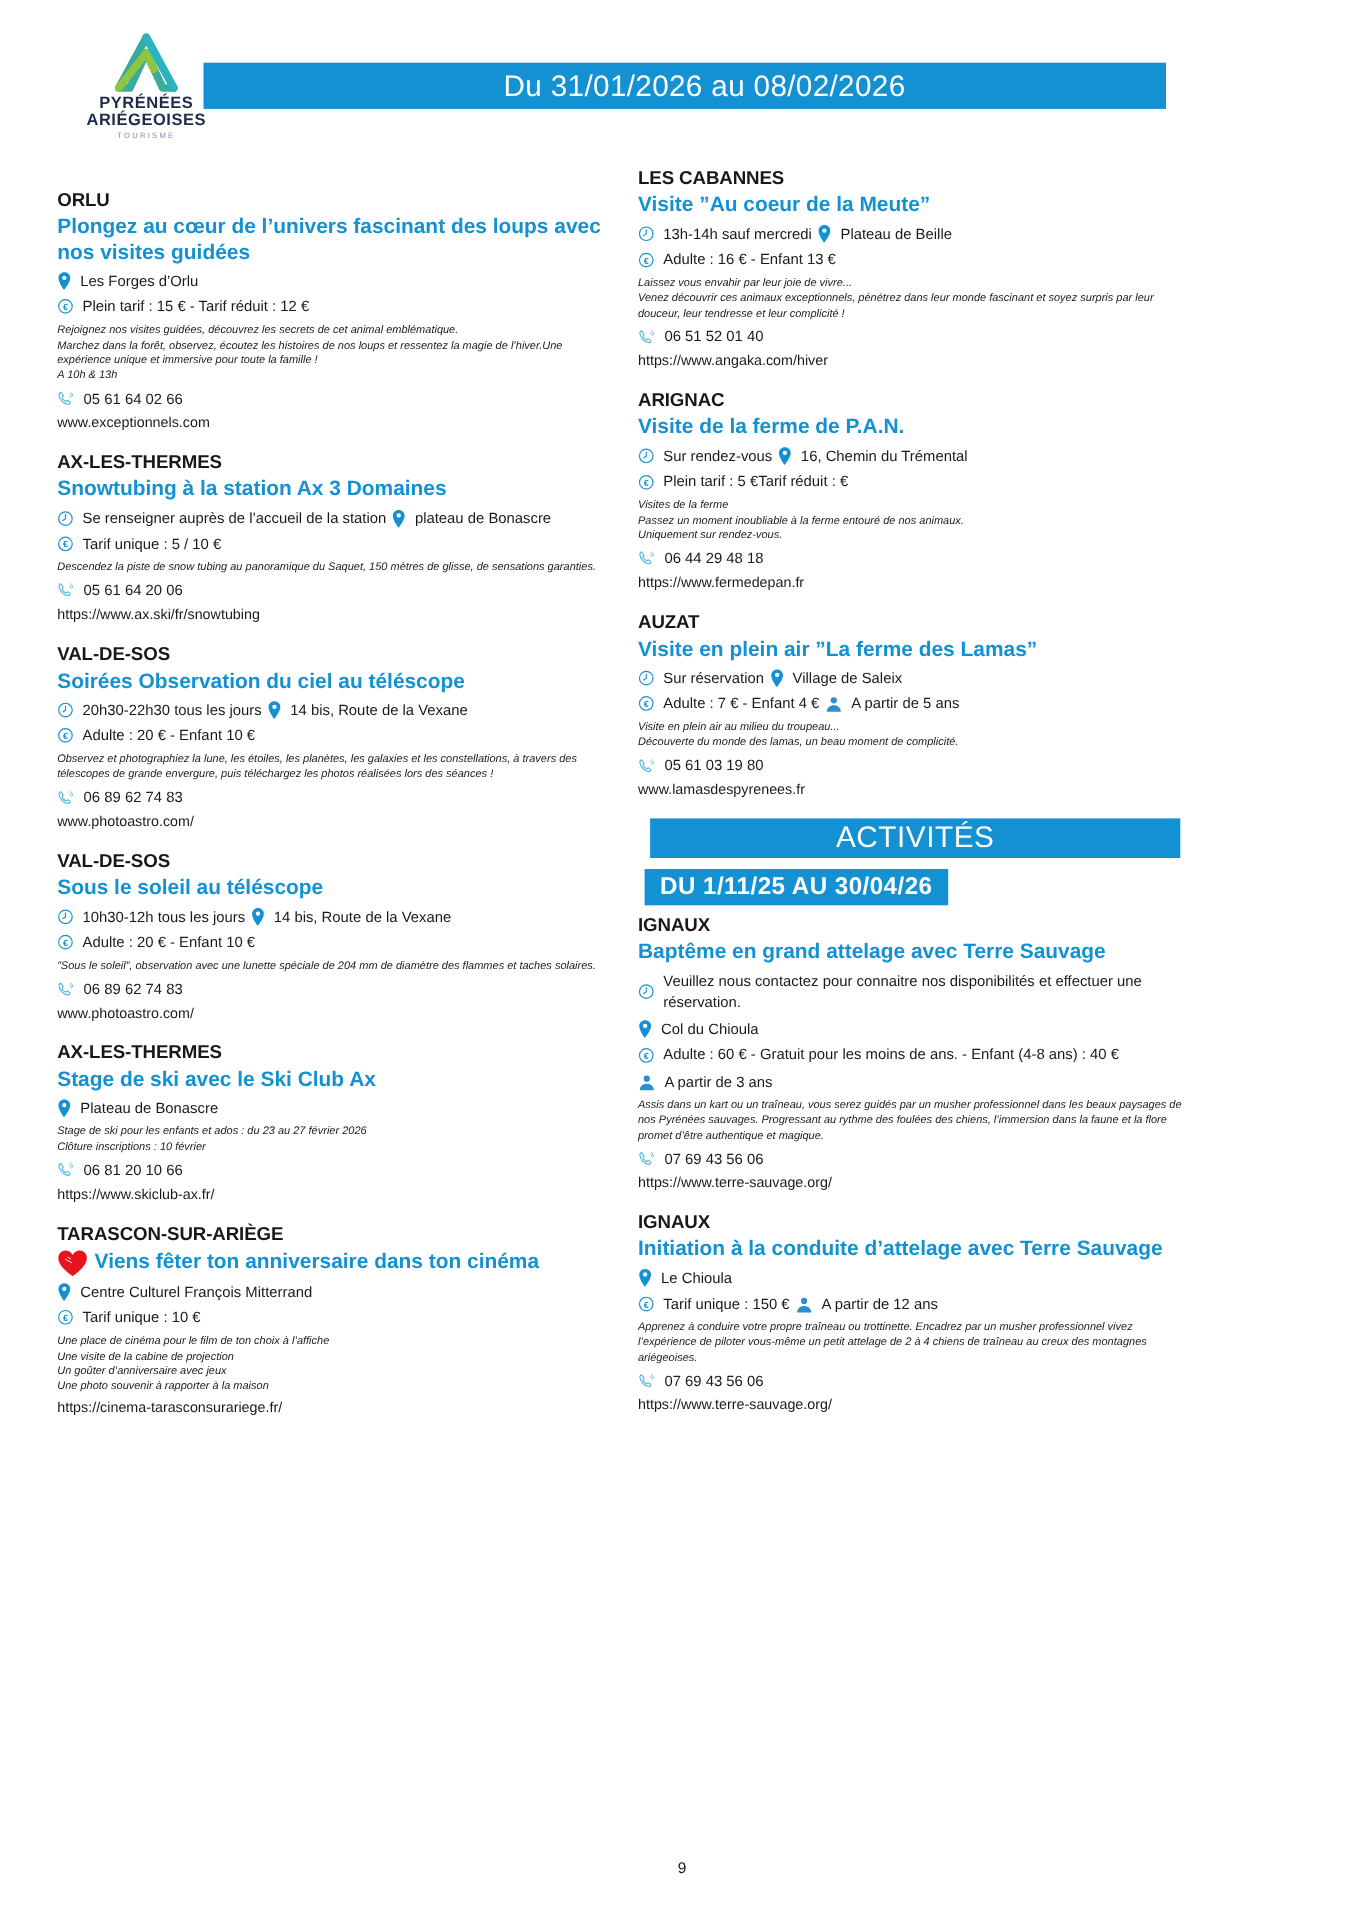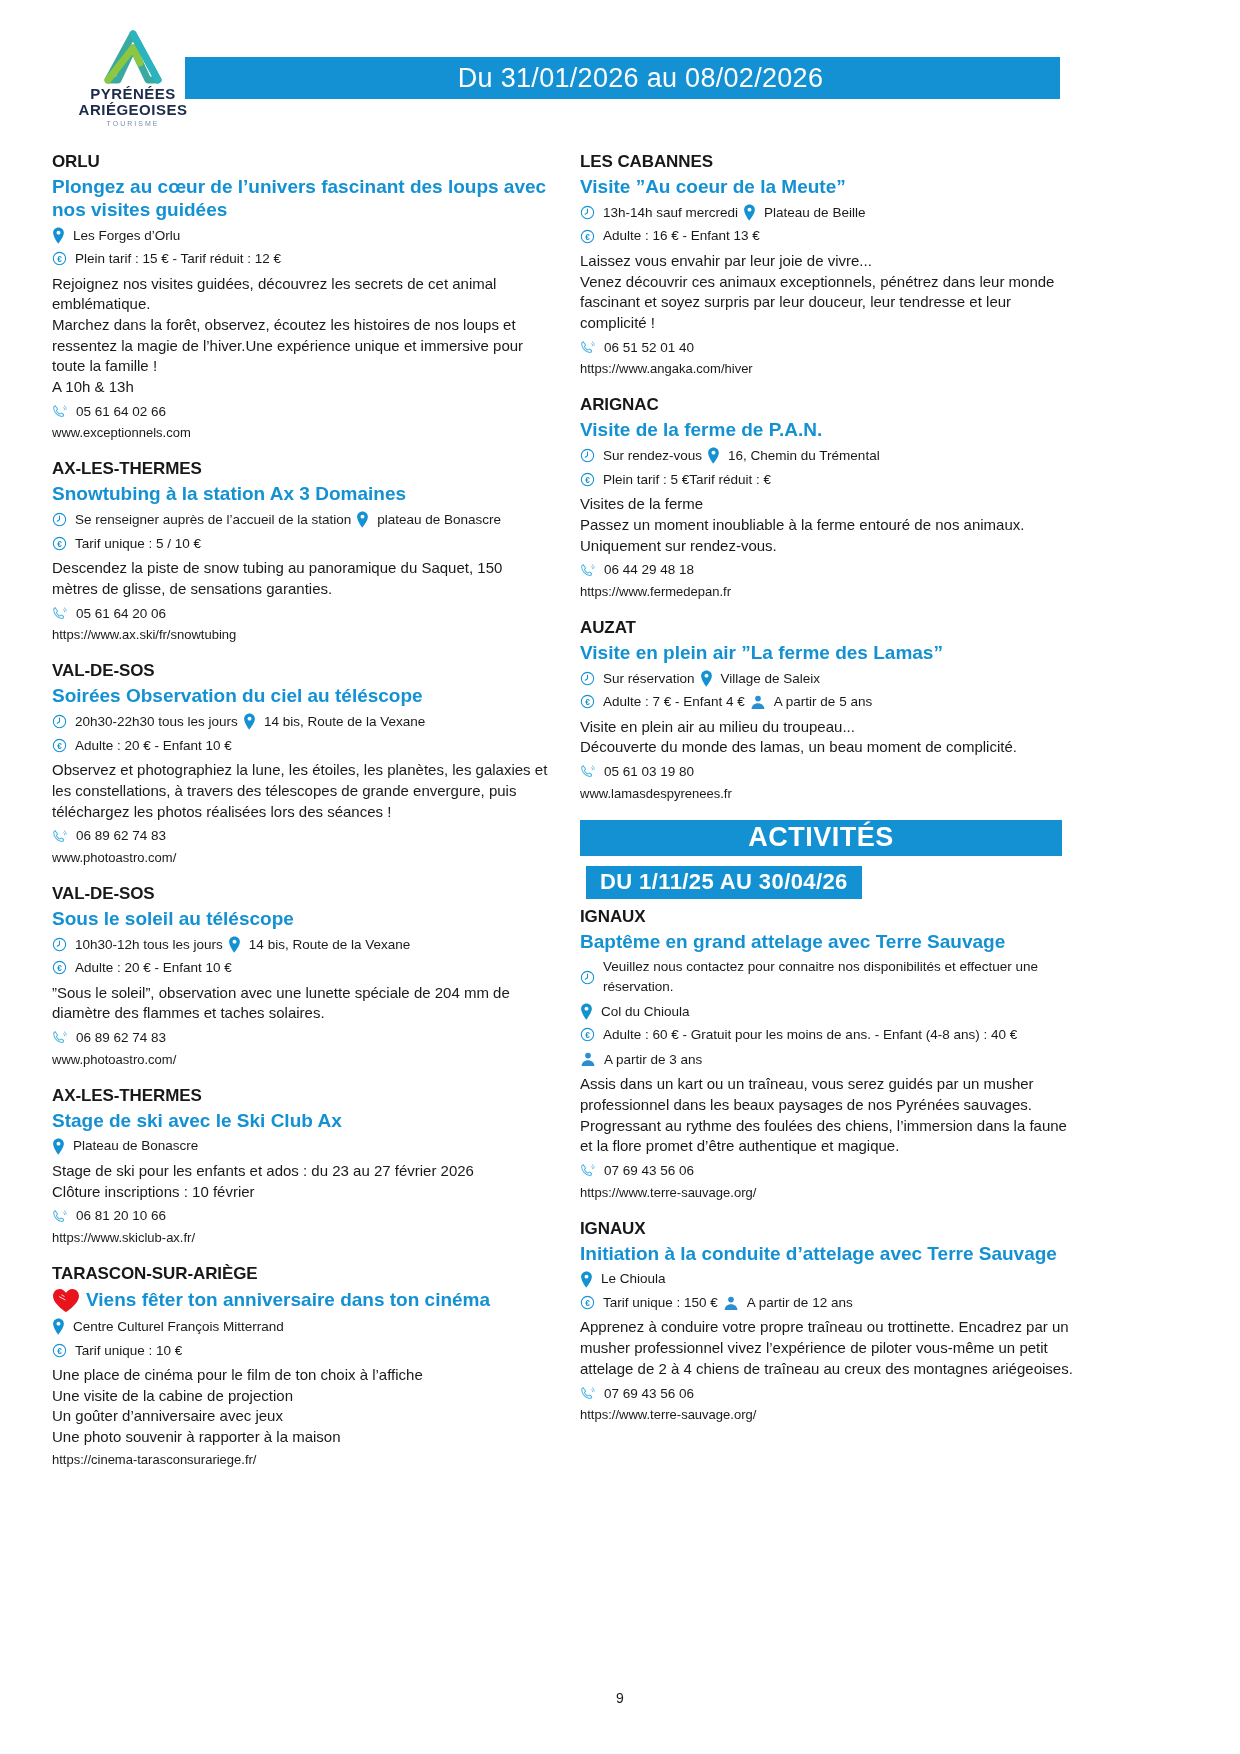--- a/index.html
+++ b/index.html
@@ -63,21 +63,21 @@
     position: absolute;
     top: 152px;
     left: 0;
     width: 1240px;
     display: flex;
     gap: 0;
   }
   .col {
     width: 500px;
   }
-  .col-left  { margin-left: 52px; }
+  .col-left  { margin-left: 52px; margin-top: 20px; }
   .col-right { margin-left: 28px; }
 
   
   .entry { margin-bottom: 19px; }
   .town {
     font-size: 17px;
     font-weight: bold;
     letter-spacing: -0.1px;
     color: #181818;
     margin-bottom: 4px;
@@ -99,48 +99,49 @@
     align-items: flex-start;
     gap: 5px;
     font-size: 13.5px;
     line-height: 1.45;
     color: #1a1a1a;
     margin: 4px 0;
     flex-wrap: wrap;
   }
   .line .seg { display: inline-flex; align-items: center; gap: 8px; }
   .desc {
-    font-size: 15px;
+    font-size: 10px;
+    font-style: italic;
     line-height: 1.38;
     color: #1a1a1a;
     margin: 5px 0 4px 0;
     white-space: pre-line;
   }
   .url {
     font-size: 13px;
     color: #1a1a1a;
     margin-top: 3px;
   }
 
   
   .ico { flex: 0 0 auto; display: inline-block; vertical-align: middle; }
   .ico svg { display: block; }
 
   
   .activites-banner {
     background: #1391d2;
     color: #ffffff;
     font-size: 27px;
-    font-weight: bold;
+    font-weight: normal;
     letter-spacing: 0.5px;
     height: 36px;
     display: flex;
     align-items: center;
     justify-content: center;
-    margin: 14px 0 10px 0;
+    margin: 14px 0 10px 11px;
     width: 482px;
   }
   .period-banner {
     background: #1391d2;
     color: #ffffff;
     font-size: 22px;
     font-weight: bold;
     letter-spacing: 0.4px;
     display: inline-block;
     padding: 3px 14px 4px 14px;

